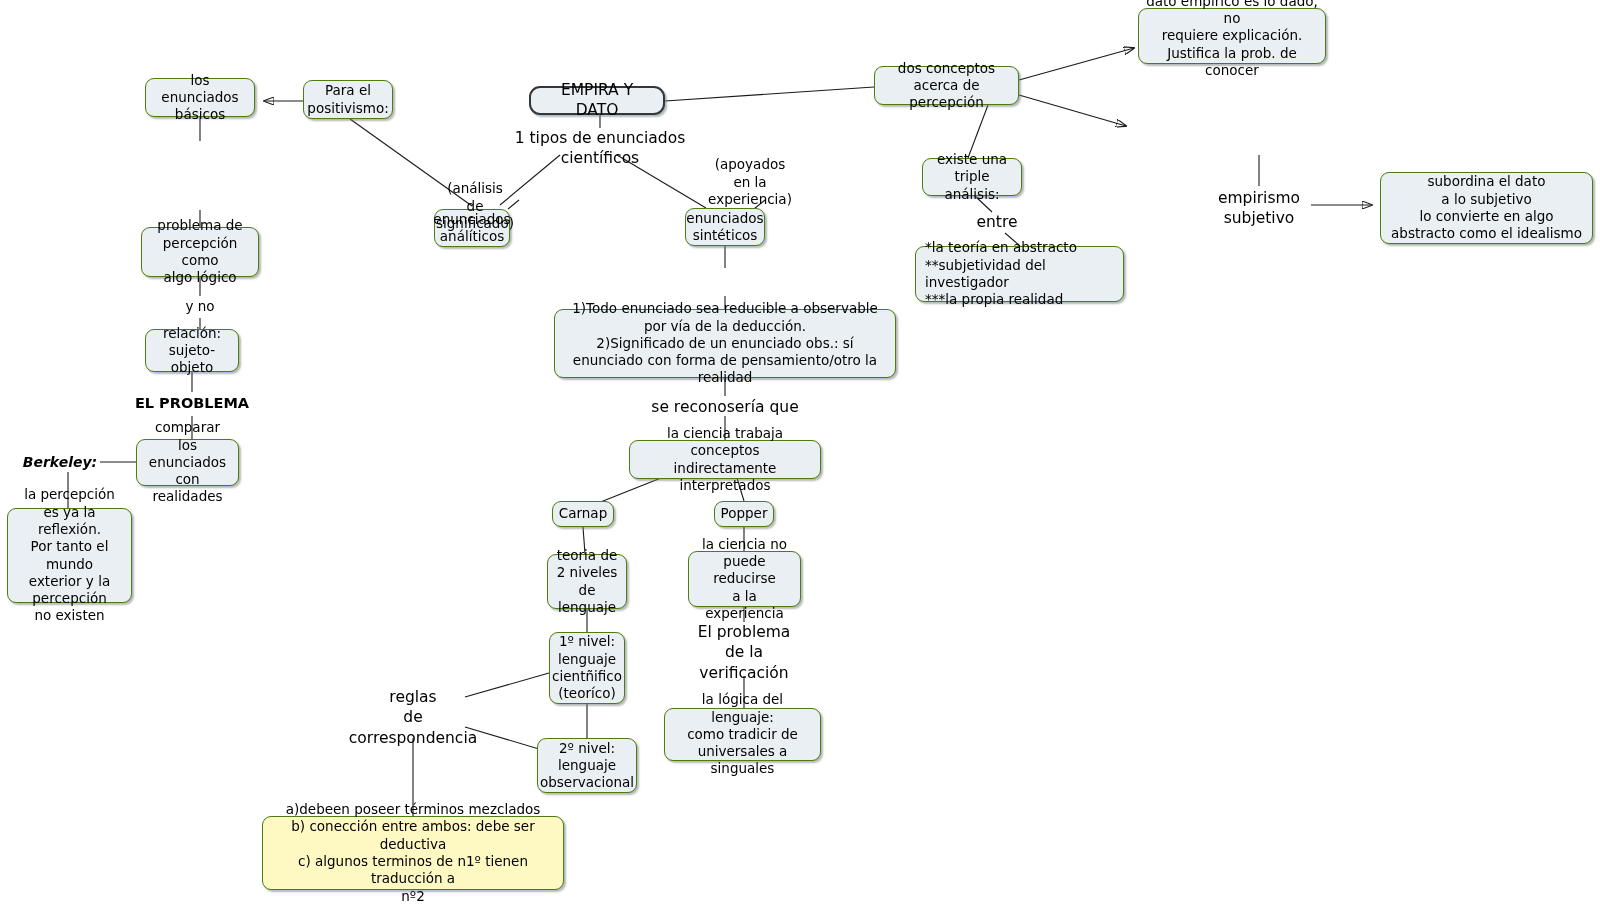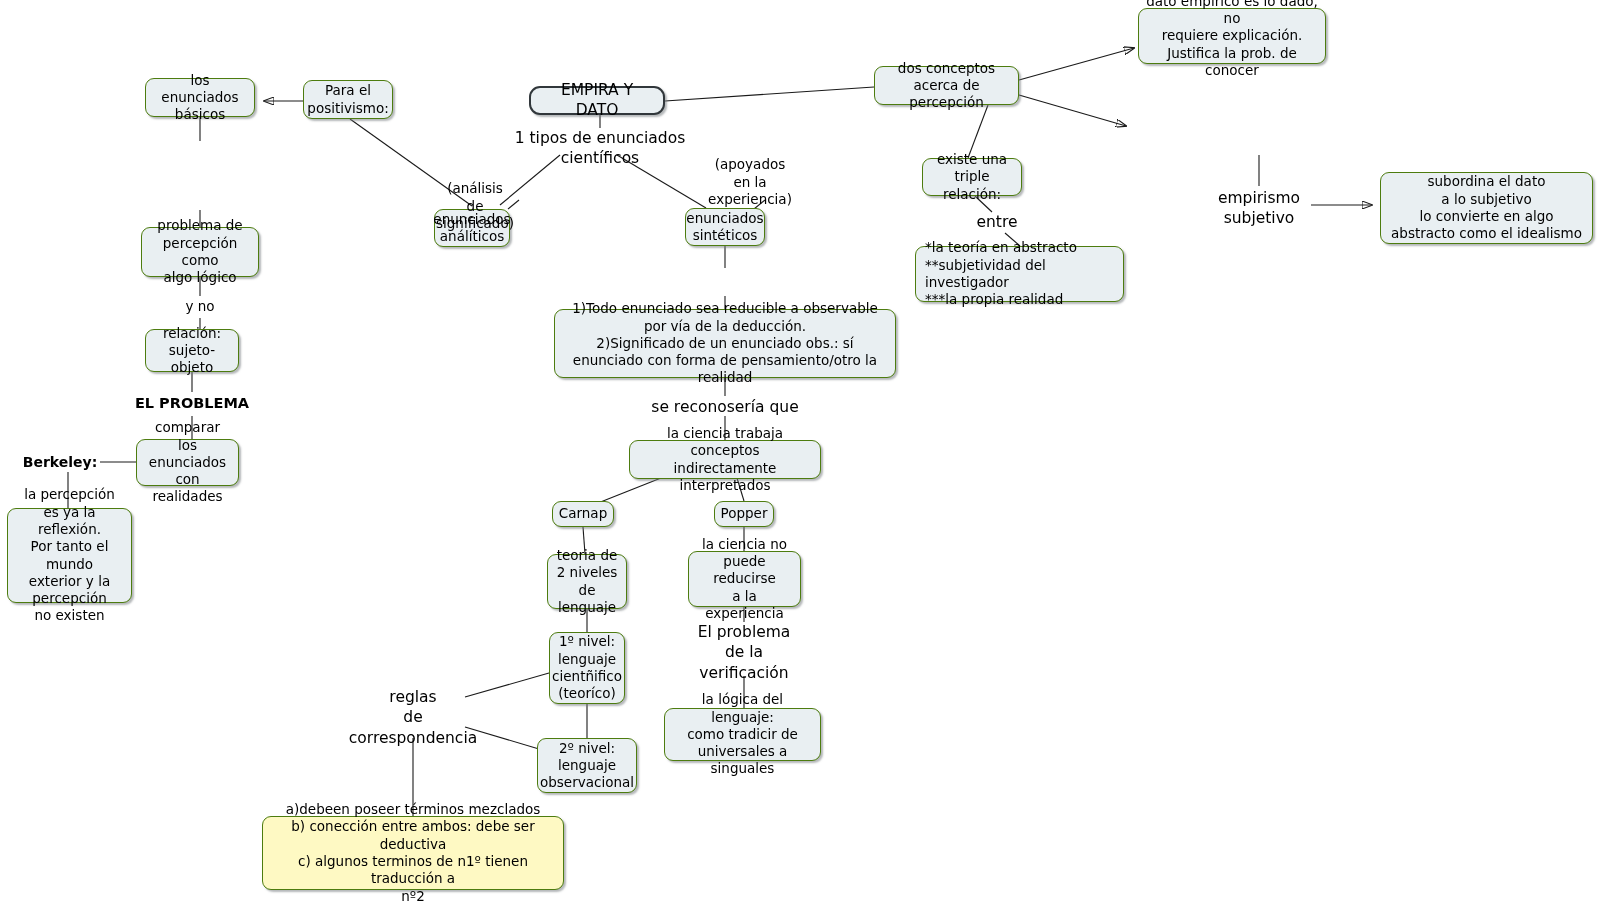--- a/index.html
+++ b/index.html
@@ -63,20 +63,21 @@
     line-height: 1.3;
     color: #000;
     white-space: pre-line;
   }
   .label.bold {
     font-weight: bold;
     font-size: 14.5px;
   }
   .label.bolditalic {
     font-weight: bold;
+    font-style: italic;
     font-size: 14px;
   }
   .label.big {
     font-size: 15.5px;
     line-height: 1.32;
   }
 </style>
 </head>
 <body>
 
@@ -234,21 +235,21 @@
 a la experiencia</div>
 
   <div class="node" style="left: 664px; top: 708px; width: 157px; height: 53px; background: rgb(233, 239, 242);">la lógica del lenguaje:
 como  tradicir de
 universales a singuales</div>
 
   <div class="node" style="left: 874px; top: 66px; width: 145px; height: 39px; background: rgb(233, 239, 242);">dos conceptos
 acerca de percepción</div>
 
   <div class="node" style="left: 922px; top: 158px; width: 100px; height: 38px; background: rgb(233, 239, 242);">existe una
-triple relación:</div>
+triple análisis:</div>
 
   <div class="node" style="left: 915px; top: 246px; width: 209px; height: 56px; justify-content: flex-start; text-align: left; padding-left: 9px; background: rgb(233, 239, 242);" style-align="left">*la teoría en abstracto
 **subjetividad del investigador
 ***la propia realidad</div>
 
   <div class="node" style="left: 1138px; top: 8px; width: 188px; height: 56px; background: rgb(233, 239, 242);">dato empirico es lo dado, no
 requiere explicación.
 Justifica la prob. de conocer</div>
 
 

